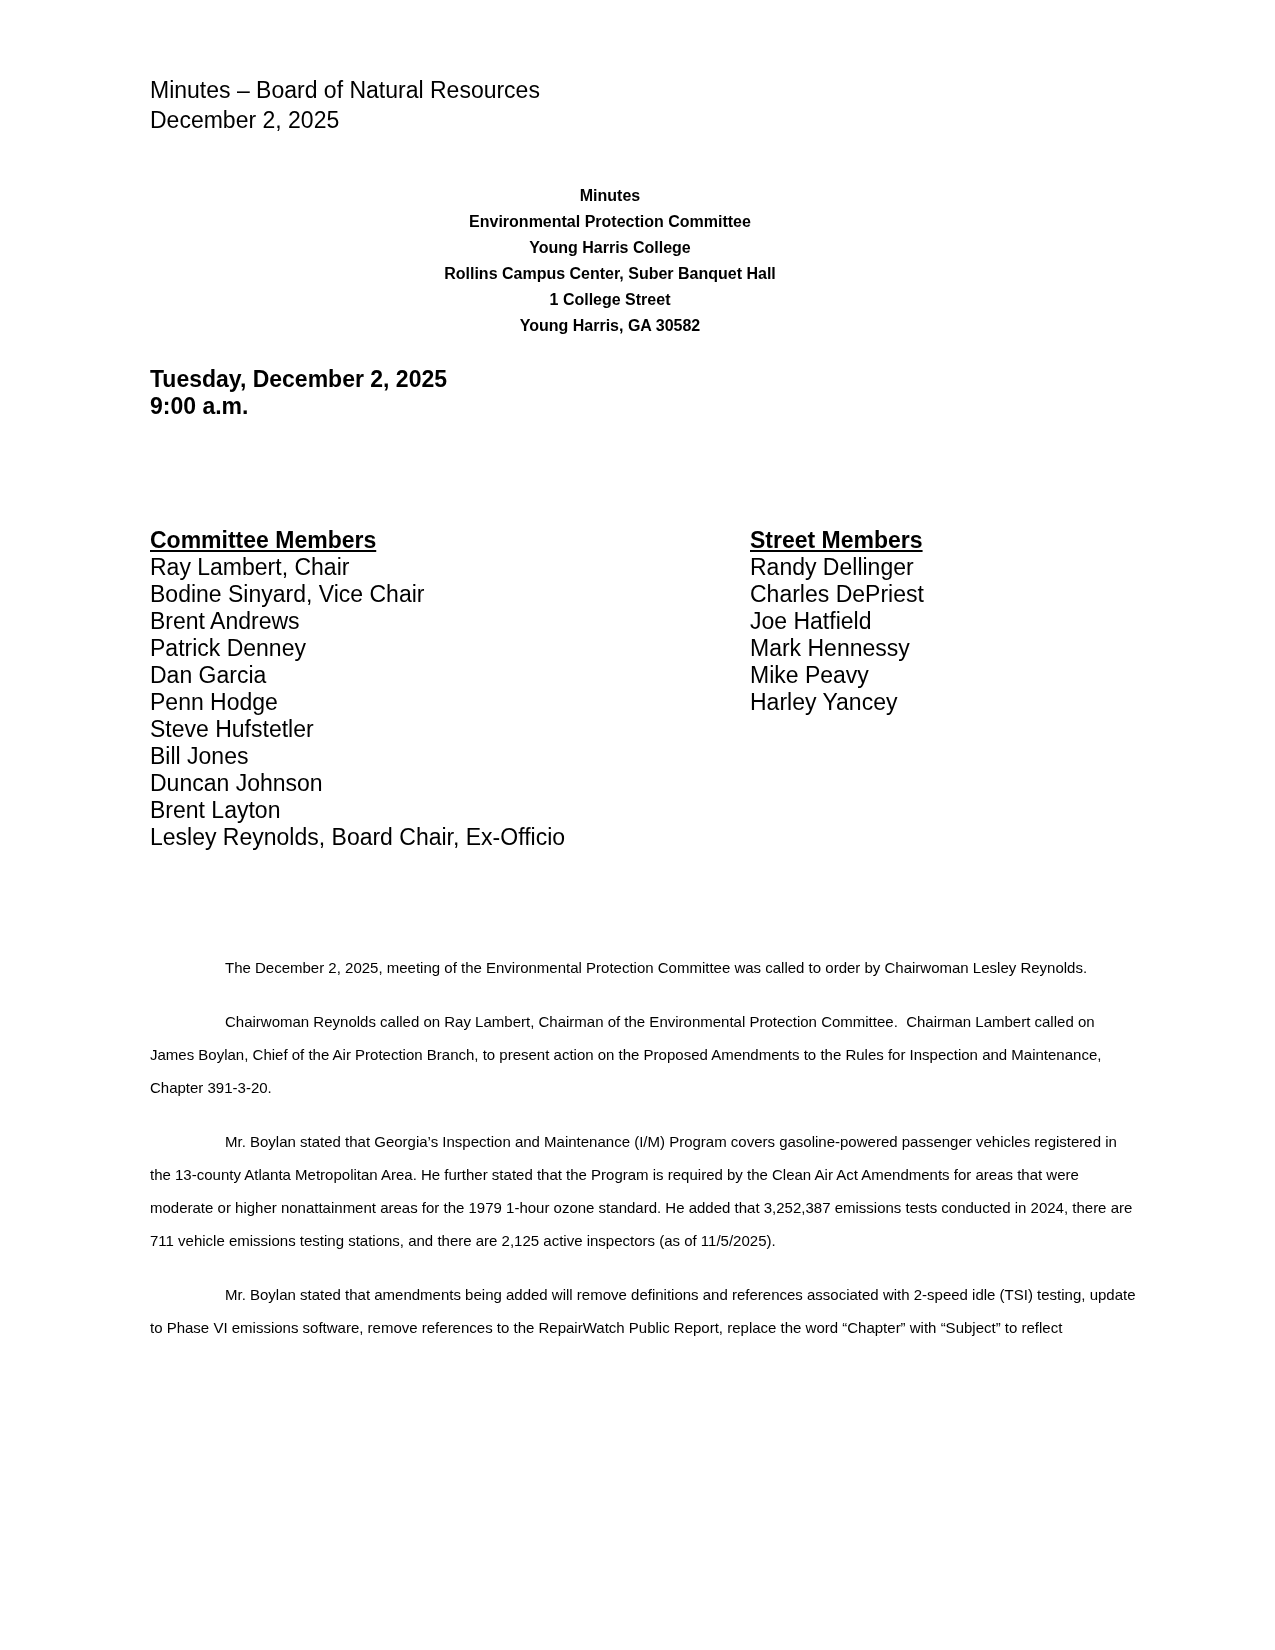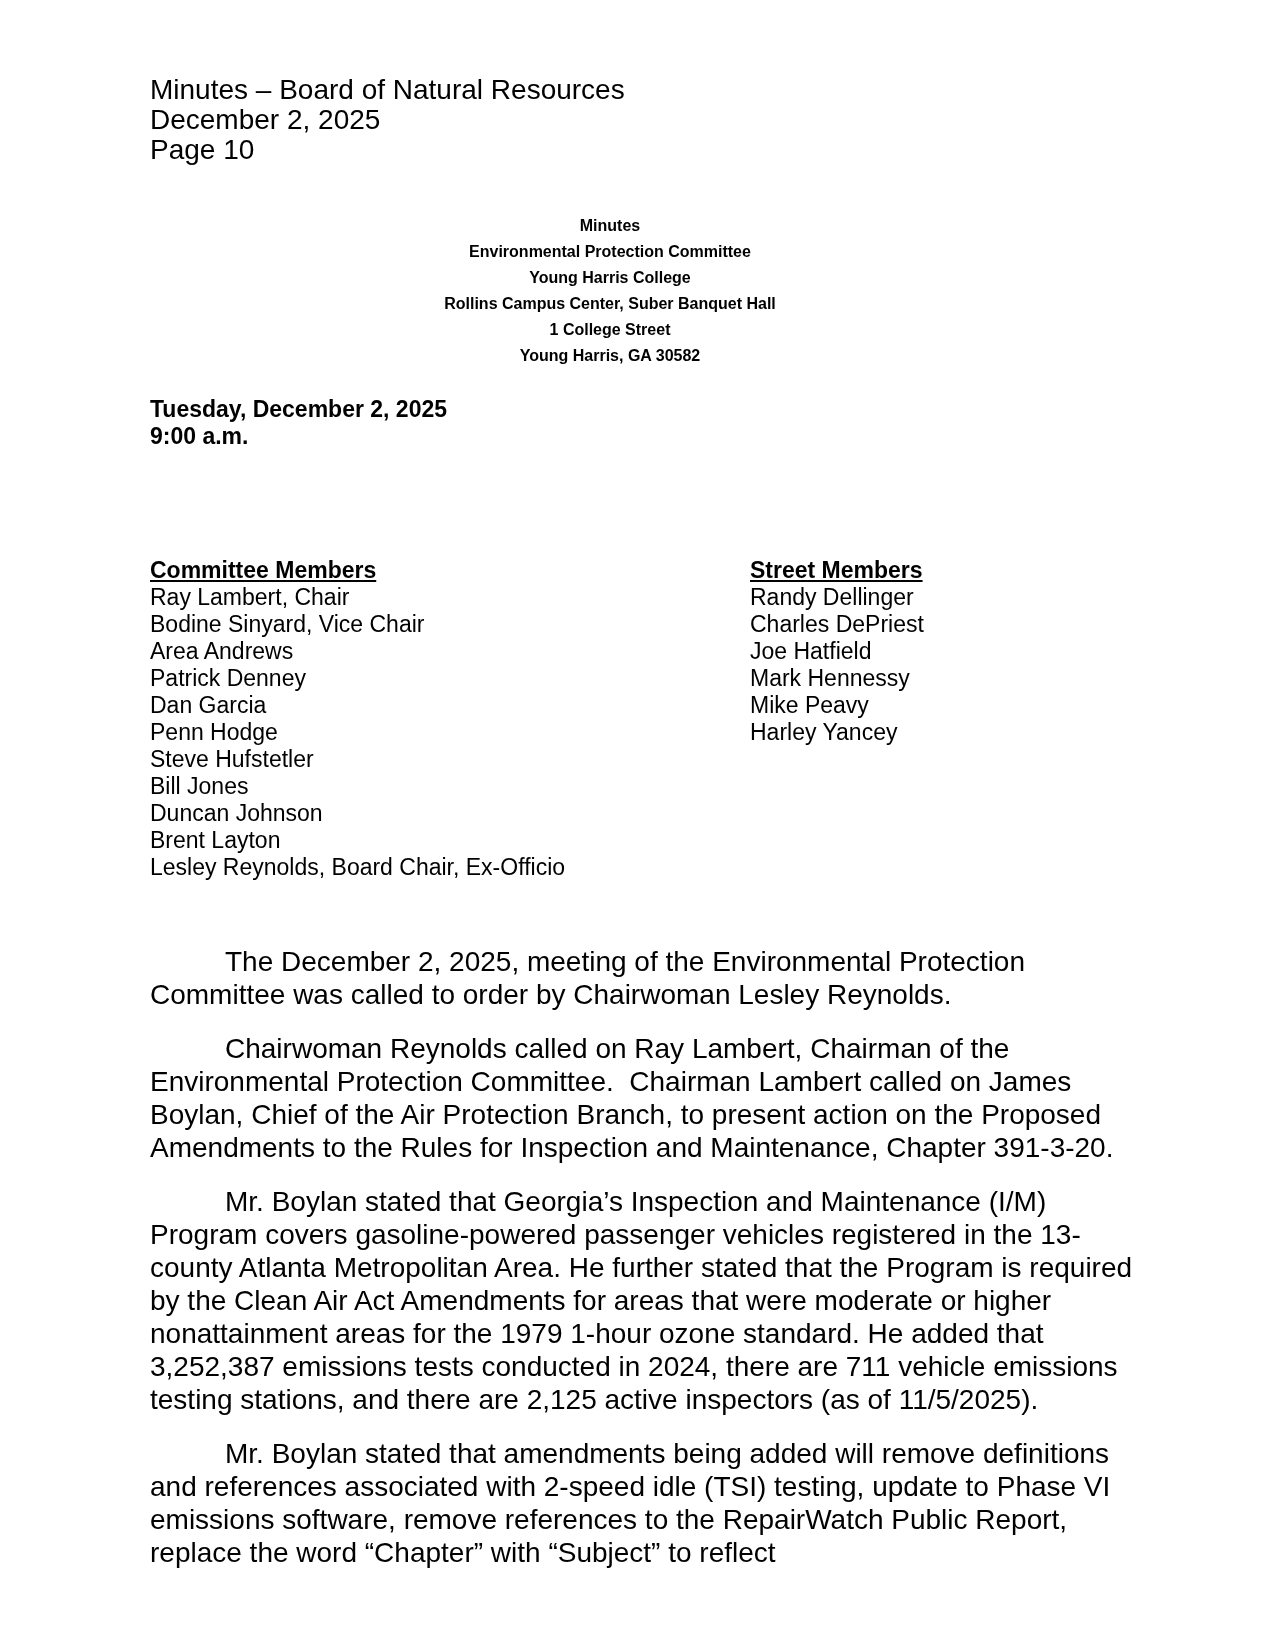--- a/index.html
+++ b/index.html
@@ -12,21 +12,21 @@
   .page {
     position: relative;
     width: 1275px;
     height: 1650px;
     background: #ffffff;
     padding: 75px 140px 0 150px;
     overflow: hidden;
   }
   
   .doc-header {
-    font-size: 28px;
+    font-size: 23px;
     line-height: 30px;
   }
   
   .title-block {
     margin-top: 48px;
     width: 920px;
     text-align: center;
     font-weight: bold;
     font-size: 16px;
     line-height: 26px;
@@ -47,41 +47,40 @@
     line-height: 27px;
   }
   .members-col-left  { width: 600px; flex: 0 0 600px; }
   .members-col-right { flex: 1; }
   .members-heading {
     font-weight: bold;
     text-decoration: underline;
   }
   
   .body-text {
-    margin-top: 64px;
-    font-size: 28px;
+    margin-top: 100px;
+    font-size: 15px;
     line-height: 33px;
     width: 990px;
   }
   .para {
     text-indent: 75px;
     margin-bottom: 21px;
     white-space: pre-wrap;
   }
   .para:last-child { margin-bottom: 0; }
 </style>
 </head>
 <body>
 
 <div class="page">
 
   <div class="doc-header">
     <div>Minutes – Board of Natural Resources</div>
     <div>December 2, 2025</div>
-    <div>Page 10</div>
   </div>
 
   <div class="title-block">
     <div>Minutes</div>
     <div>Environmental Protection Committee</div>
     <div>Young Harris College</div>
     <div>Rollins Campus Center, Suber Banquet Hall</div>
     <div>1 College Street</div>
     <div>Young Harris, GA 30582</div>
   </div>
@@ -89,21 +88,21 @@
   <div class="title-datetime">
     <div>Tuesday, December 2, 2025</div>
     <div>9:00 a.m.</div>
   </div>
 
   <div class="members">
     <div class="members-col-left">
       <div class="members-heading">Committee Members</div>
       <div>Ray Lambert, Chair</div>
       <div>Bodine Sinyard, Vice Chair</div>
-      <div>Area Andrews</div>
+      <div>Brent Andrews</div>
       <div>Patrick Denney</div>
       <div>Dan Garcia</div>
       <div>Penn Hodge</div>
       <div>Steve Hufstetler</div>
       <div>Bill Jones</div>
       <div>Duncan Johnson</div>
       <div>Brent Layton</div>
       <div>Lesley Reynolds, Board Chair, Ex-Officio</div>
     </div>
     <div class="members-col-right">

